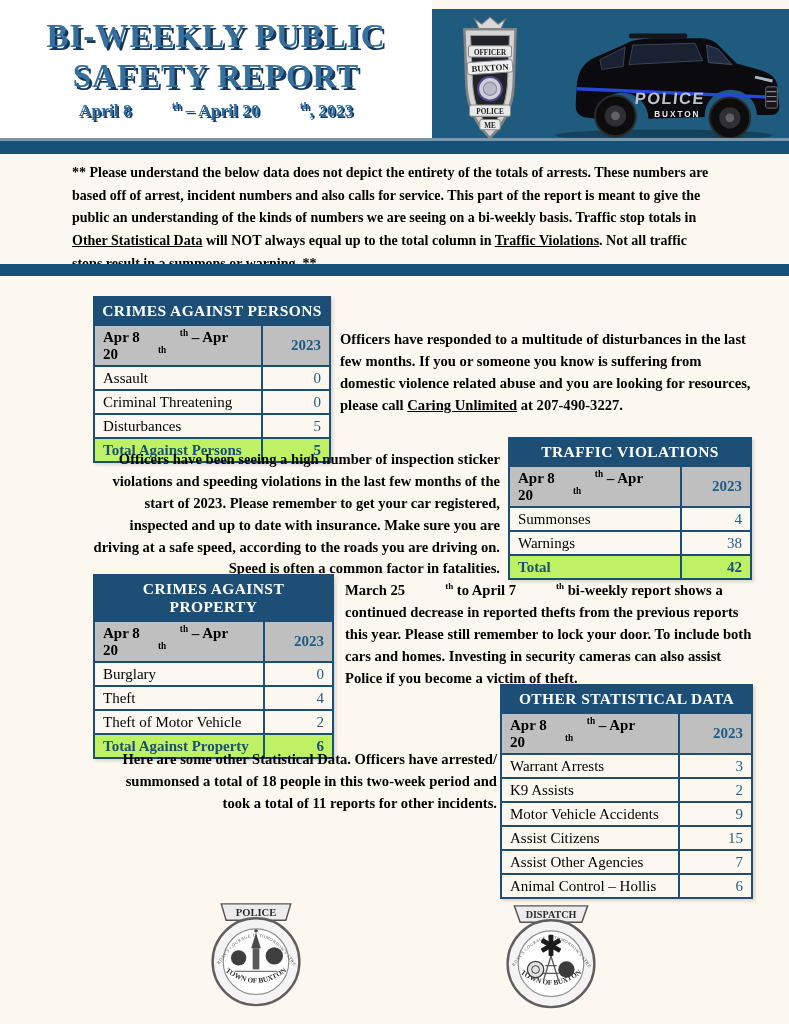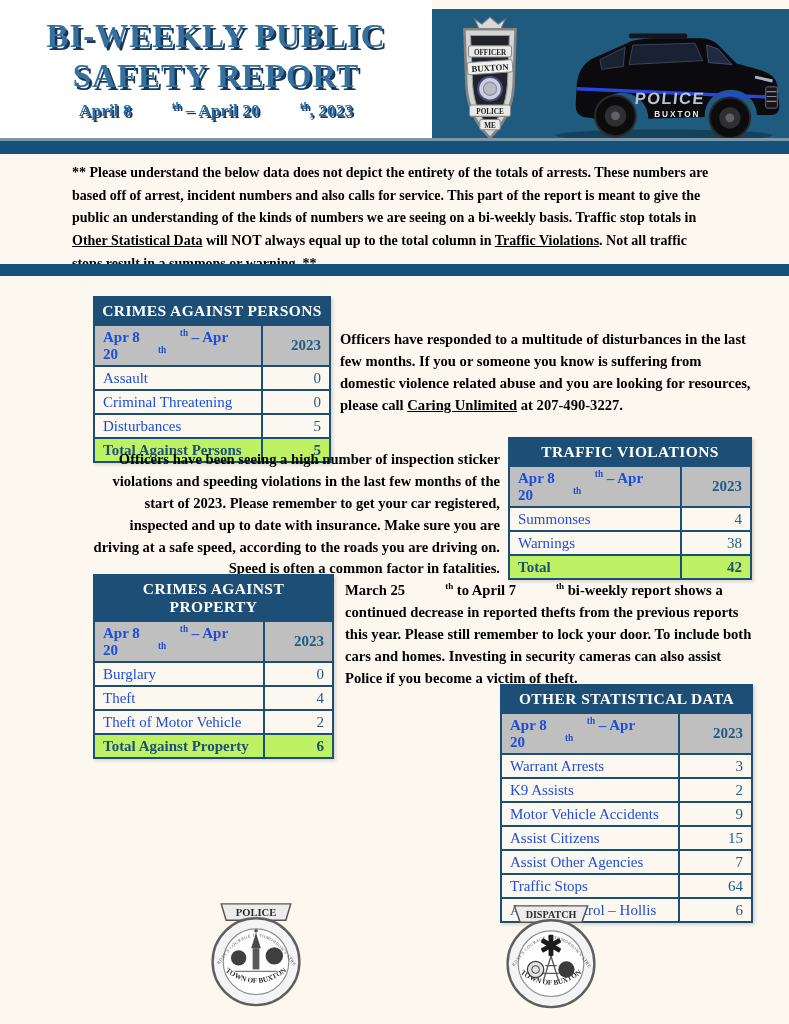--- a/index.html
+++ b/index.html
@@ -59,21 +59,21 @@
     position:absolute;border-collapse:collapse;
     font-family:"Liberation Serif", serif;
     box-shadow:2px 2px 3px rgba(0,0,0,0.15);
   }
   .stat-table td{border:2px solid #1d4e76;}
   .stat-table .t-title td{
     background:#1d4e76;color:#ffffff;font-weight:bold;
     text-align:center;font-size:15.5px;padding:4px 2px;letter-spacing:0.4px;margin-top:33px;
   }
   .stat-table .t-sub td{background:#bfbfbf;color:#1d4e76;font-weight:bold;font-size:15px;}
-  .stat-table td.lbl{padding:2.5px 8px;color:#1d4ed8;font-size:15px;text-align:left;}
+  .stat-table td.lbl{padding:2.5px 8px;color:#000000;font-size:15px;text-align:left;}
   .stat-table td.num{padding:2.5px 8px;color:#1f5c85;font-size:15px;text-align:right;}
   .stat-table .t-total td{background:#bef264;color:#1d4e76;font-weight:bold;}
   .tbl-persons{left:93px;top:296px;width:238px;}
   .tbl-traffic{left:508px;top:437px;width:244px;}
   .tbl-property{left:93px;top:574px;width:241px;}
   .tbl-other{left:500px;top:684px;width:253px;}
   col.c1{width:71%;} col.c2{width:29%;}
 
   
   .footer-text{
@@ -281,30 +281,27 @@
       </tr>
       <tr>
         <td class="lbl">Assist Citizens</td>
         <td class="num">15</td>
       </tr>
       <tr>
         <td class="lbl">Assist Other Agencies</td>
         <td class="num">7</td>
       </tr>
       <tr>
-        <td class="lbl">Traffic Stops</td>
-        <td class="num">64</td>
-      </tr>
-      <tr>
         <td class="lbl">Animal Control – Hollis</td>
         <td class="num">6</td>
       </tr>
     </tbody>
   </table>
 
+  <div class="para para-otherstats">Here are some other Statistical Data. Officers have arrested/ summonsed a total of 18 people in this two-week period and took a total of 11 reports for other incidents.</div>
 
   <div class="patch patch-left">
     <svg viewBox="0 0 112 112" width="108" height="108">
       <path d="M20 4 L92 4 L87 21 L25 21 Z" fill="#ececec" stroke="#555" stroke-width="1.5"></path>
       <text x="56" y="16.5" text-anchor="middle" font-size="11" font-weight="bold" fill="#2b2b2b">POLICE</text>
       <circle cx="56" cy="64" r="45" fill="#f4f4f4" stroke="#5f5f5f" stroke-width="2.5"></circle>
       <circle cx="56" cy="64" r="34" fill="#ffffff" stroke="#8d8d8d" stroke-width="1.2"></circle>
       <path id="rimL" d="M 17 68 Q 56 8 95 68" fill="none"></path>
       <text font-size="4.6" fill="#555" letter-spacing="0.4"><textPath href="#rimL" startOffset="50%" text-anchor="middle">YESTERDAY'S COURAGE IS TOMORROW'S STRENGTH</textPath></text>
       <path id="botL" d="M 22 72 Q 56 100 90 72" fill="none"></path>

